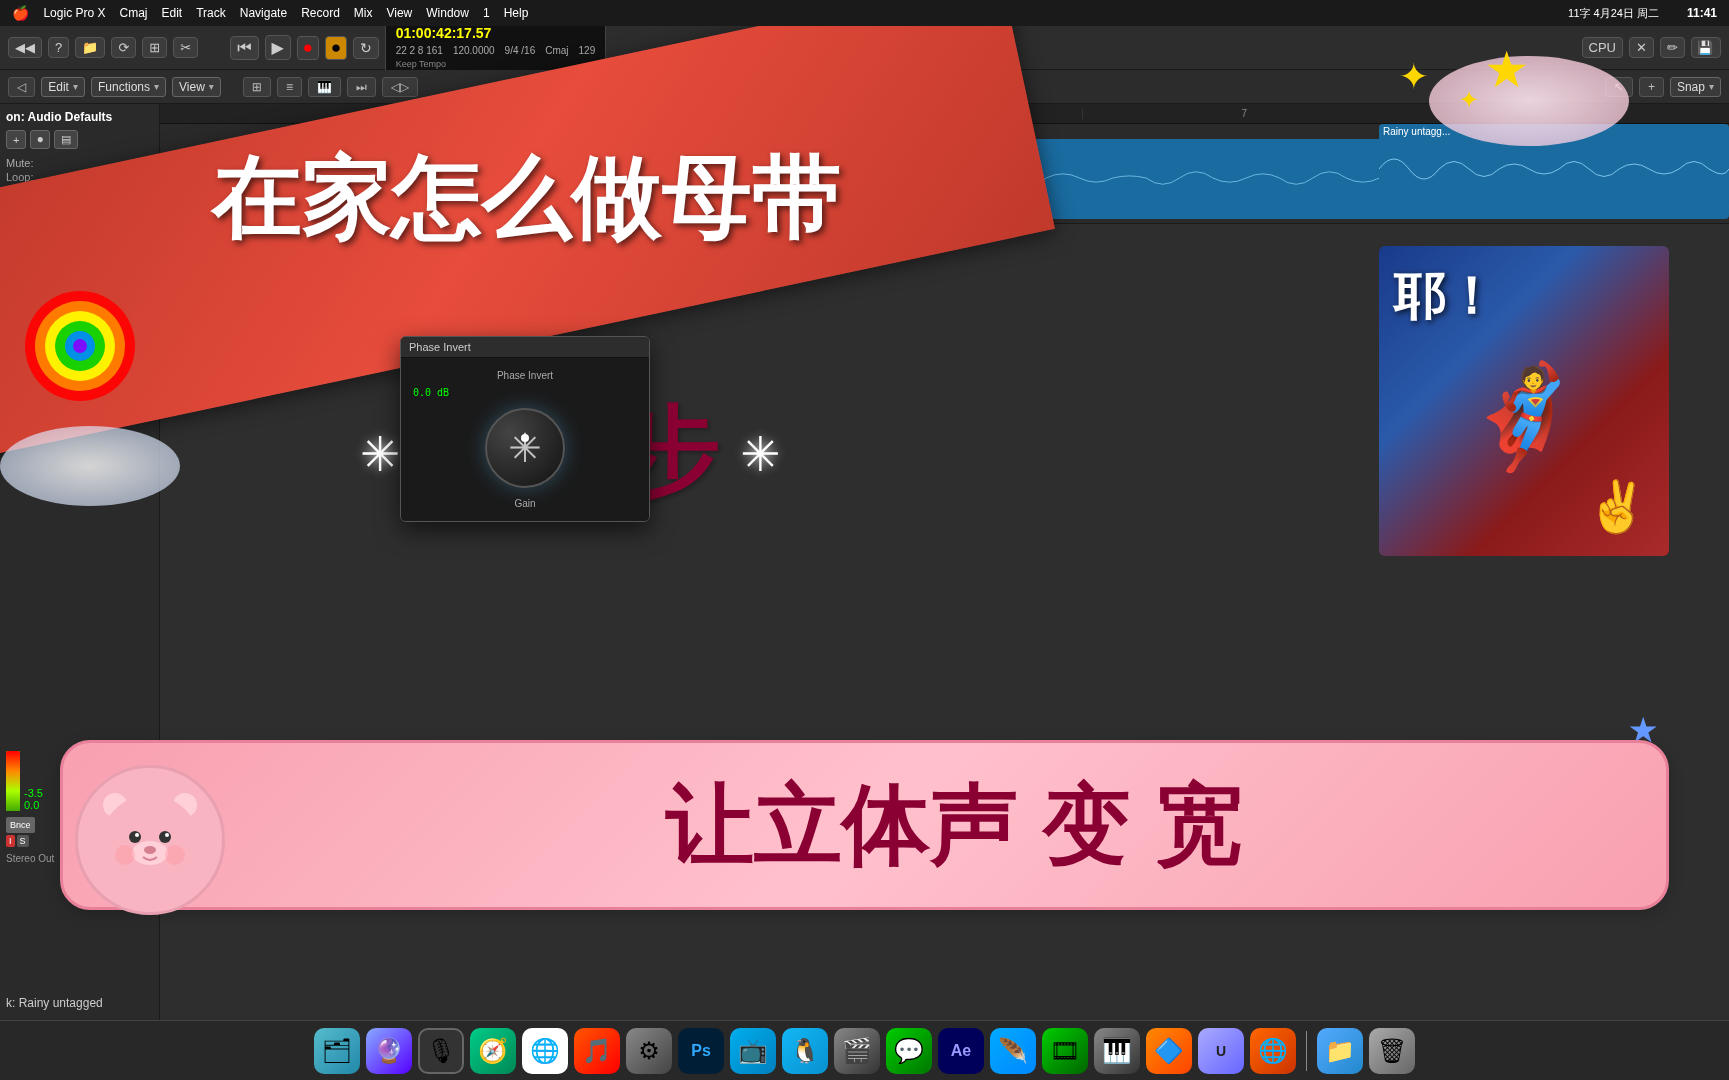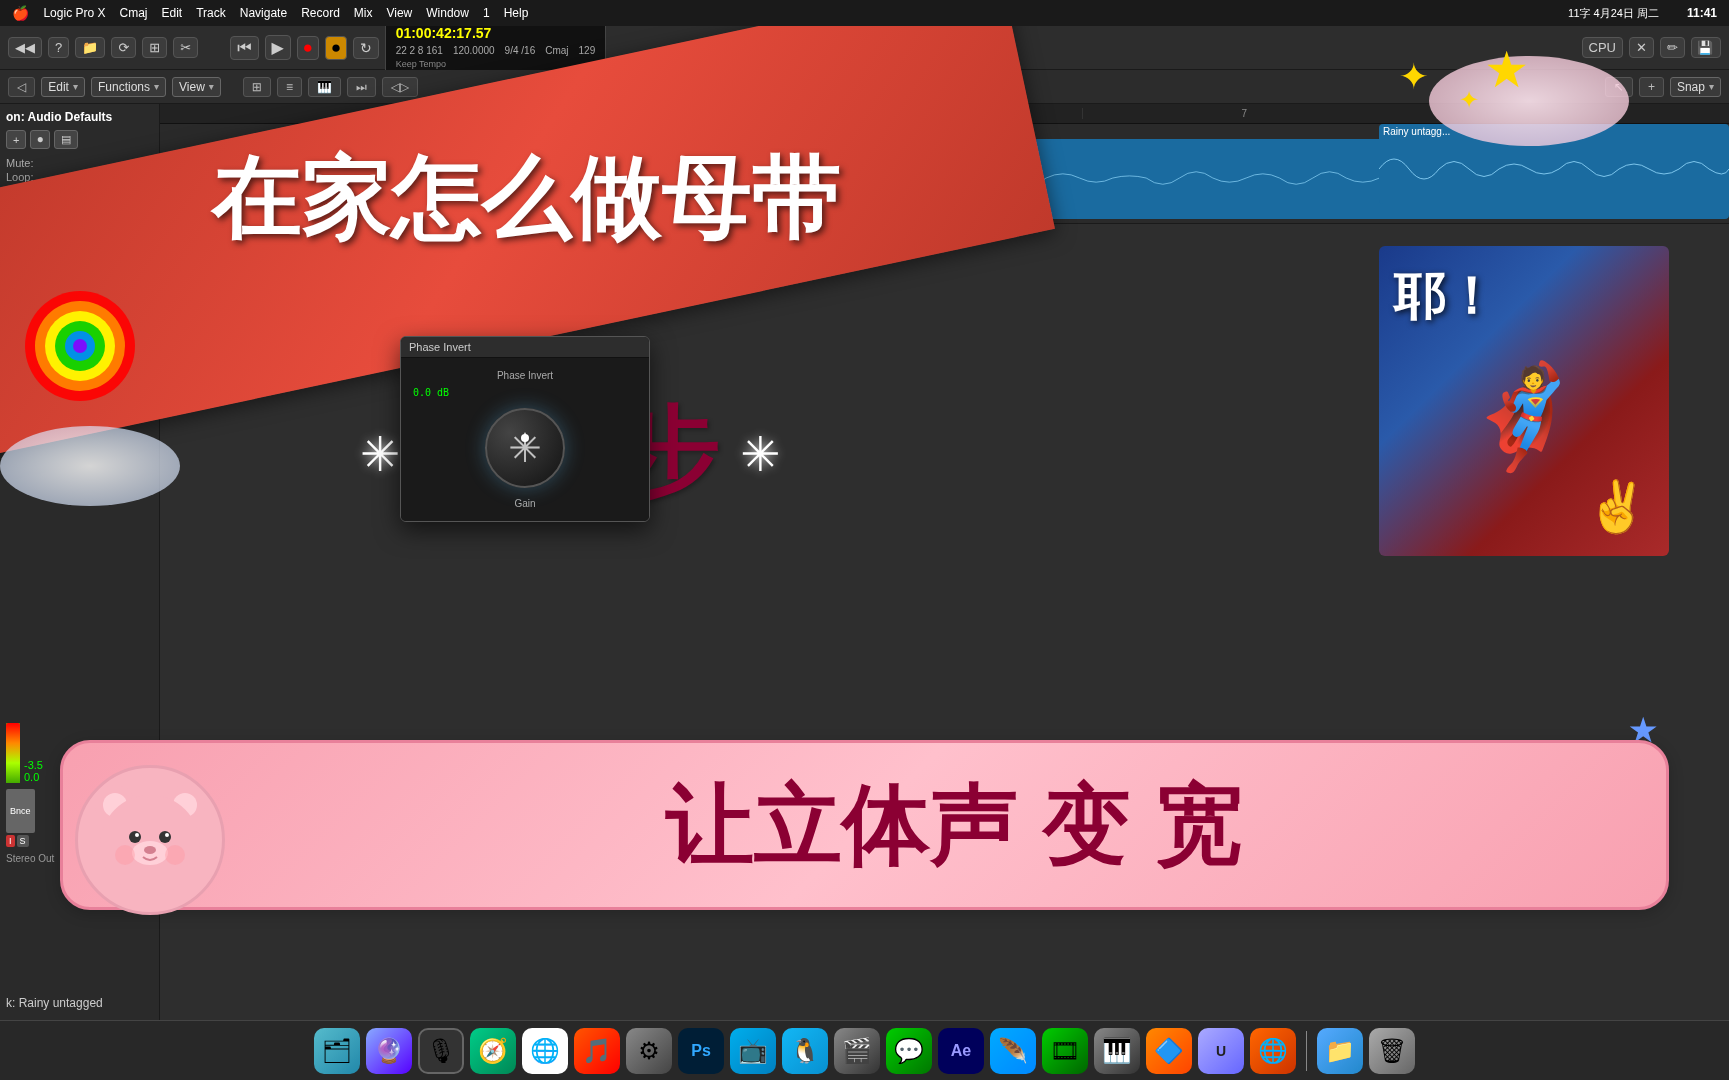--- a/index.html
+++ b/index.html
@@ -486,21 +486,21 @@
       <div style="display:flex;gap:4px;margin-bottom:6px;">
         <div style="background:#4a0;">
           <div style="width:14px;height:60px;background:linear-gradient(to top, #4a0, #af0, #f80, #f00);border-radius:2px;"></div>
         </div>
         <div style="color:#0f0;font-size:11px;display:flex;flex-direction:column;justify-content:flex-end;">
           <span>-3.5</span>
           <span>0.0</span>
         </div>
       </div>
       <div style="display:flex;gap:2px;align-items:center;">
-        <span style="background:#666;color:#fff;font-size:9px;padding:17px 4px;border-radius:2px;">Bnce</span>
+        <span style="background:#666;color:#fff;font-size:9px;padding:3px 4px;border-radius:2px;">Bnce</span>
       </div>
       <div style="display:flex;gap:2px;margin-top:2px;">
         <span style="background:#c33;color:#fff;font-size:9px;padding:1px 3px;border-radius:2px;">I</span>
         <span style="background:#555;color:#fff;font-size:9px;padding:1px 3px;border-radius:2px;">S</span>
       </div>
       <div style="color:#999;font-size:10px;margin-top:6px;">Stereo Out</div>
     </div>
 
     <div style="color:#ccc;font-size:12px;position:absolute;bottom:10px;left:6px;">k: Rainy untagged</div>
   </div>

